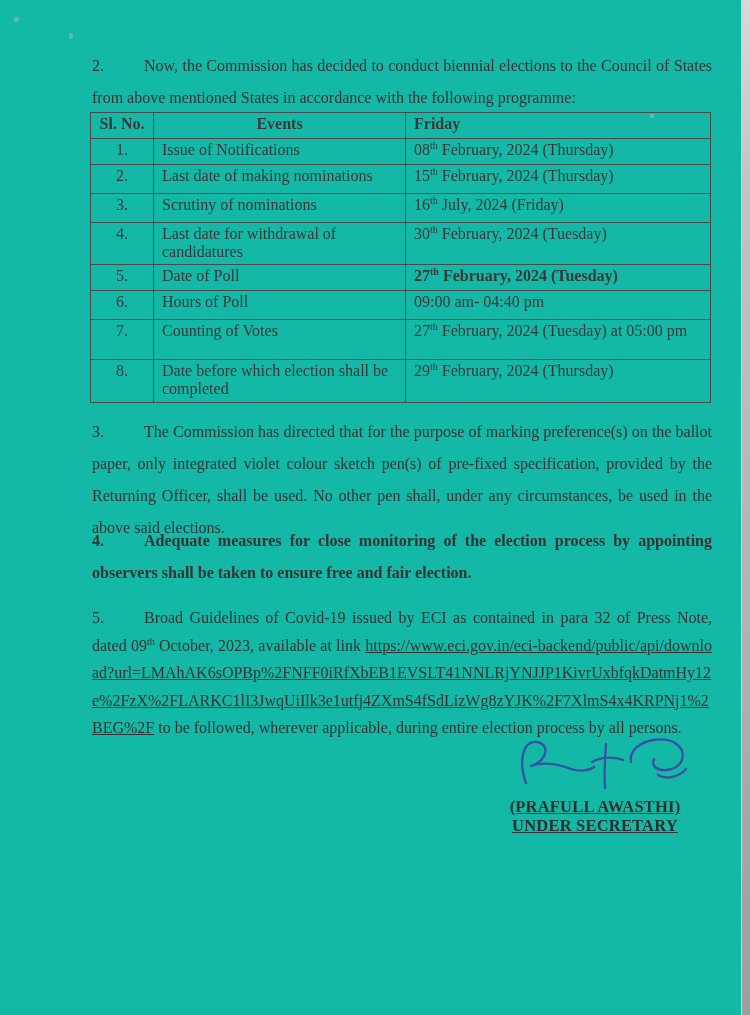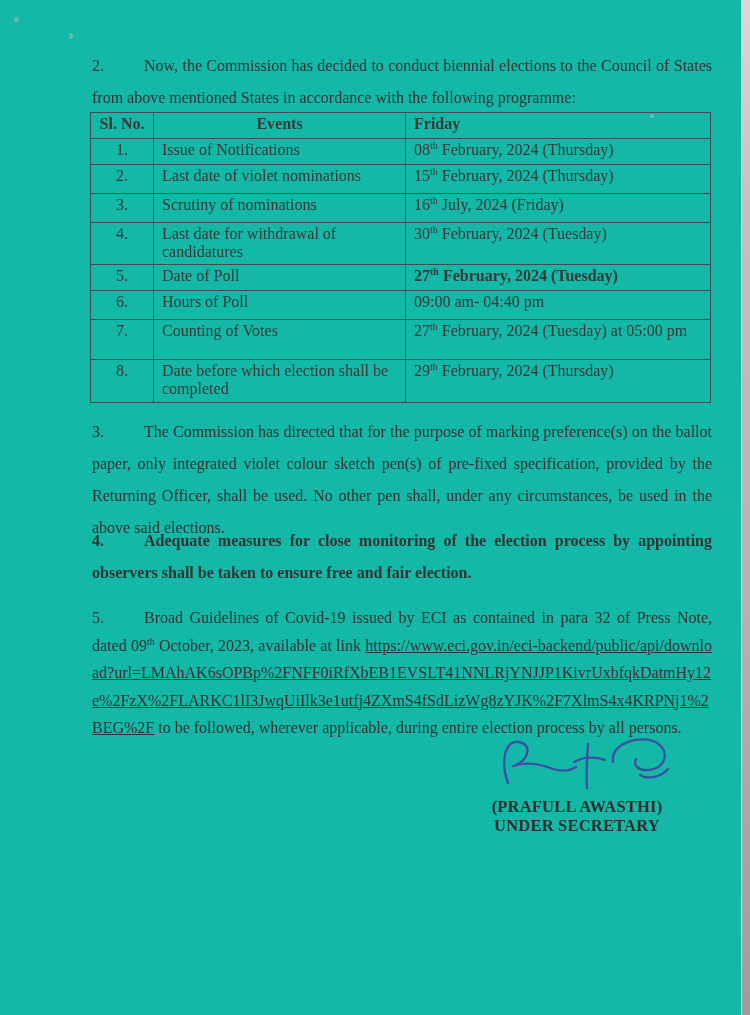--- a/index.html
+++ b/index.html
@@ -57,22 +57,23 @@
   th.h-sl,th.h-ev{text-align:center;font-weight:bold;}
   th.h-dt{text-align:left;font-weight:bold;padding-left:62px;}
   td.sl{text-align:center;}
   tr.rh-sm{height:26px;}
   tr.rh-md{height:29px;}
   tr.rh-lg{height:40px;}
   tr.rh-xl{height:43px;}
   td.bold-date{font-weight:bold;}
 
   .sig-block{
-    position:absolute;top:731px;right:68px;width:210px;
+    position:absolute;top:731px;right:50px;width:210px;
     text-align:center;
+    text-decoration:underline;
   }
   .sig-ink{display:block;margin:0 0 2px 14px;}
   .sig-name,.sig-title{
     font-weight:bold;font-size:16.5px;line-height:19px;
     color:#2e2e2e;letter-spacing:.2px;white-space:nowrap;
   }
 </style>
 </head>
 <body>
 
@@ -97,21 +98,21 @@
       <th class="h-ev">Events</th>
       <th class="h-dt">Friday</th>
     </tr>
     <tr class="rh-sm">
       <td class="sl">1.</td>
       <td>Issue of Notifications</td>
       <td><span>08</span><sup class="ord">th</sup><span> February, 2024 (Thursday)</span></td>
     </tr>
     <tr class="rh-md">
       <td class="sl">2.</td>
-      <td>Last date of violet nominations</td>
+      <td>Last date of making nominations</td>
       <td><span>15</span><sup class="ord">th</sup><span> February, 2024 (Thursday)</span></td>
     </tr>
     <tr class="rh-md">
       <td class="sl">3.</td>
       <td>Scrutiny of nominations</td>
       <td><span>16</span><sup class="ord">th</sup><span> July, 2024 (Friday)</span></td>
     </tr>
     <tr class="rh-lg">
       <td class="sl">4.</td>
       <td>Last date for withdrawal of candidatures</td>

